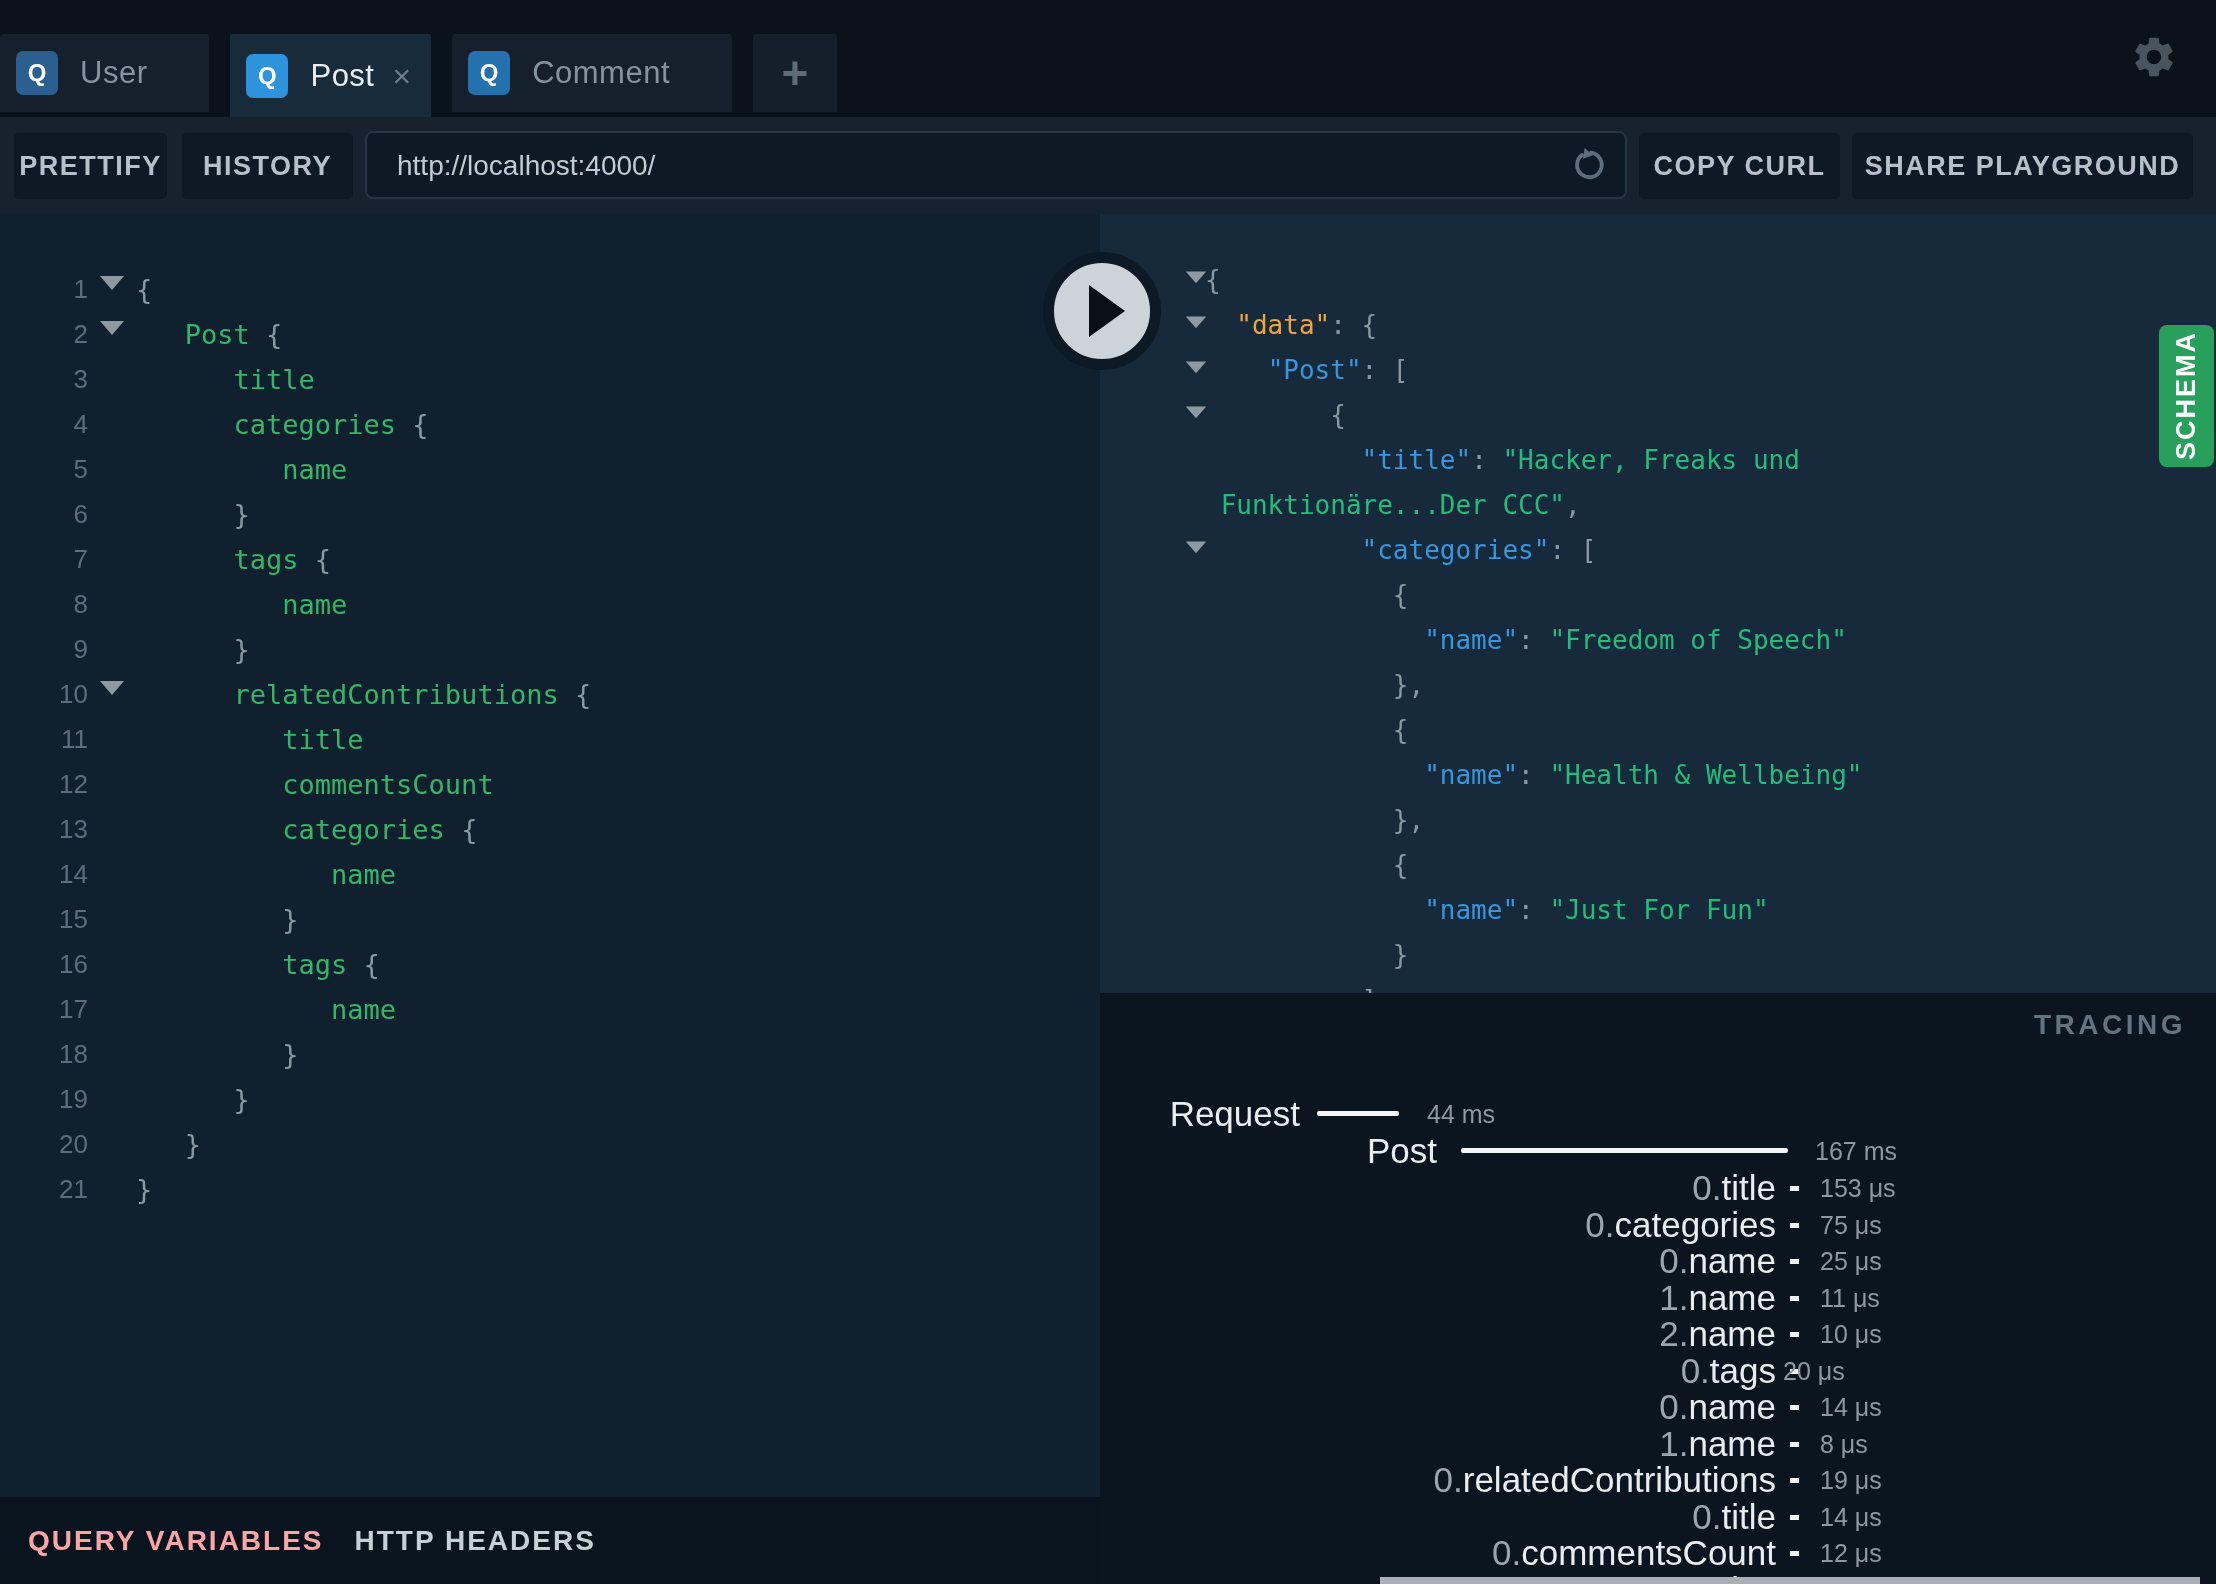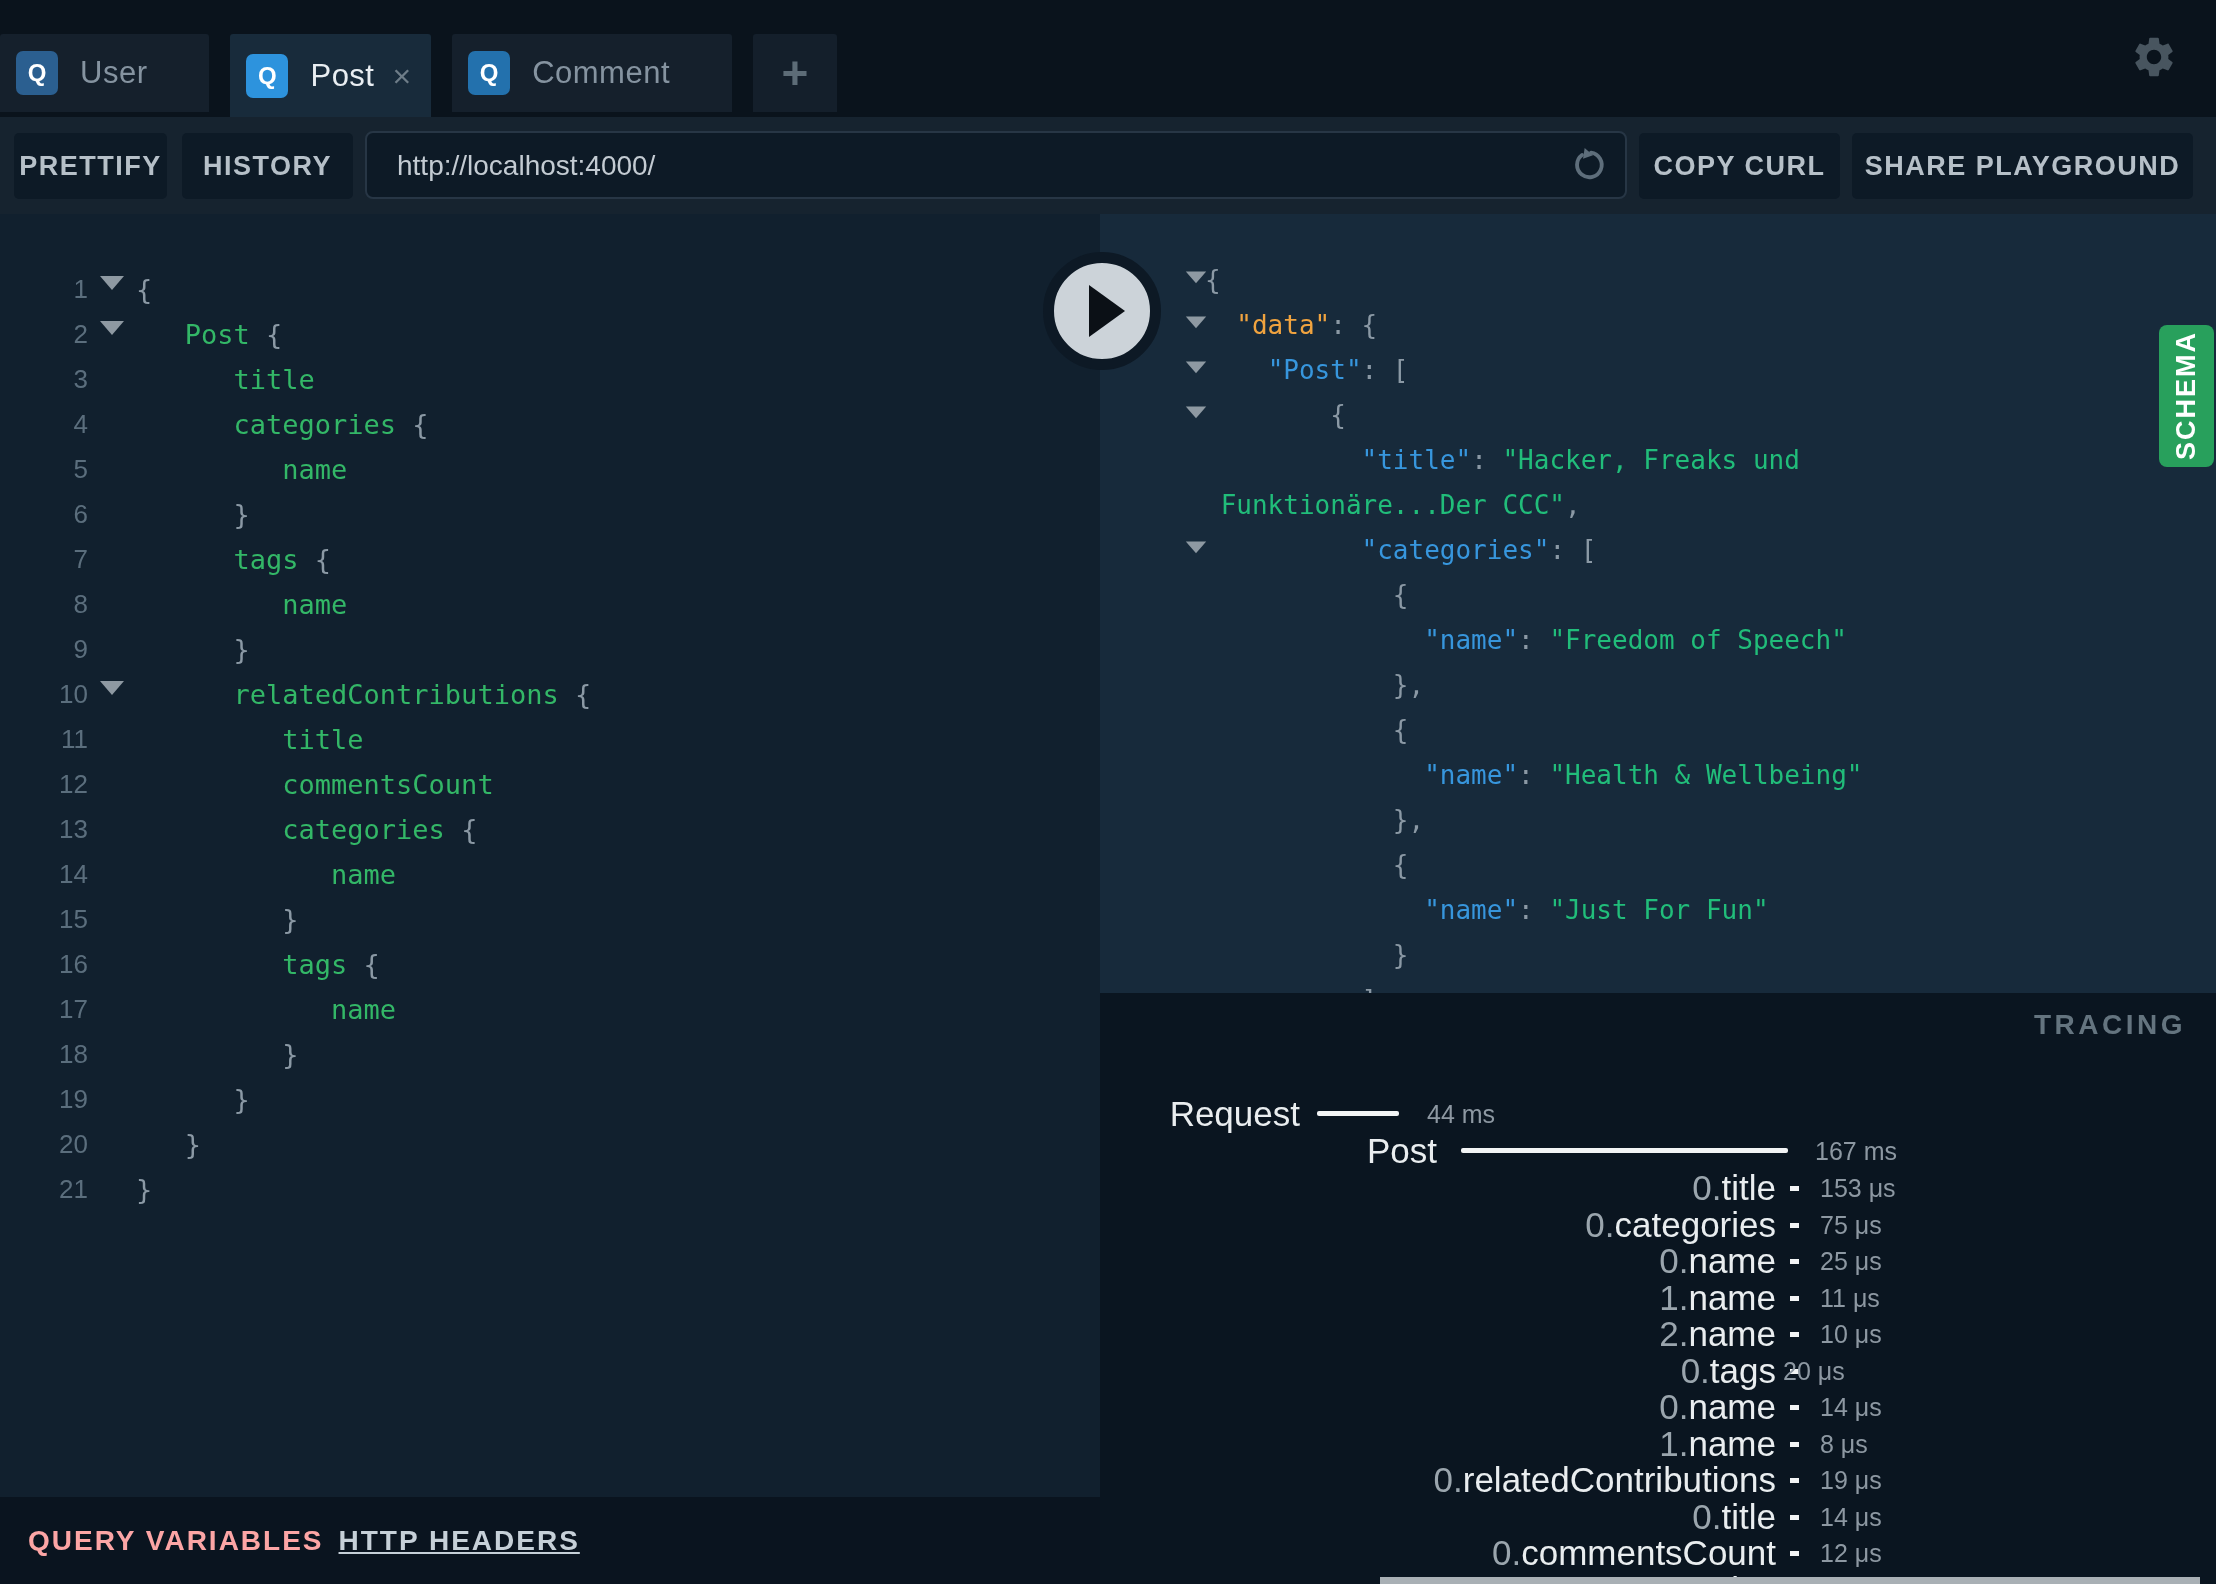--- a/index.html
+++ b/index.html
@@ -50,21 +50,21 @@
        border-top:14px solid #8e99a2;}
   .cl .fold{position:absolute;left:100px;top:16px;}
   .cl .code{position:absolute;left:136px;top:0;white-space:pre;}
   .q-f{color:#33b767;}
   .q-p{color:#8b99a5;}
 
   
   #footer{position:absolute;left:0;top:1497px;width:1100px;height:87px;background:#0a141f;
           display:flex;align-items:center;}
   #qv-label{margin-left:28px;color:#fca5a5;font-size:28px;font-weight:bold;letter-spacing:2px;cursor:pointer;}
-  #hh-label{margin-left:15px;color:#c6d0d8;font-size:28px;font-weight:bold;letter-spacing:2px;cursor:pointer;text-decoration:underline;}
+  #hh-label{margin-left:31px;color:#c6d0d8;font-size:28px;font-weight:bold;letter-spacing:2px;cursor:pointer;}
 
   
   #response{position:absolute;left:1100px;top:214px;width:1116px;height:779px;background:#172a3b;overflow:hidden;}
   #resp-lines{position:absolute;left:0;top:44px;width:1116px;}
   .rl{position:relative;height:45px;line-height:45px;
       font-family:"DejaVu Sans Mono","Liberation Mono",monospace;font-size:26px;}
   .rl .fold{position:absolute;left:84px;top:16px;transform:scale(.85);}
   .rl .code{position:absolute;left:105px;top:0;white-space:pre;}
   .r-p{color:#8b99a5;}
   .r-o{color:#f0a33f;}

